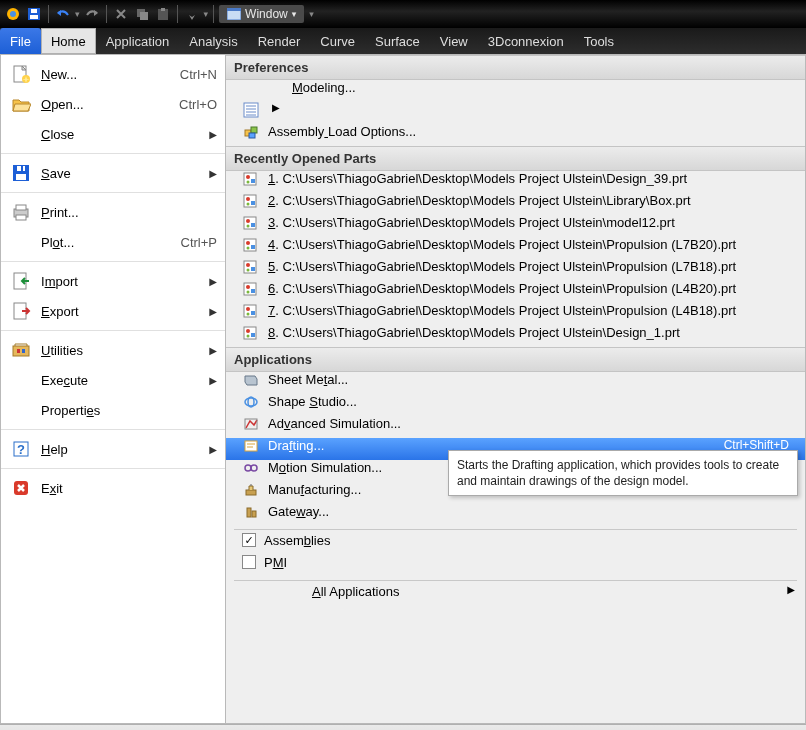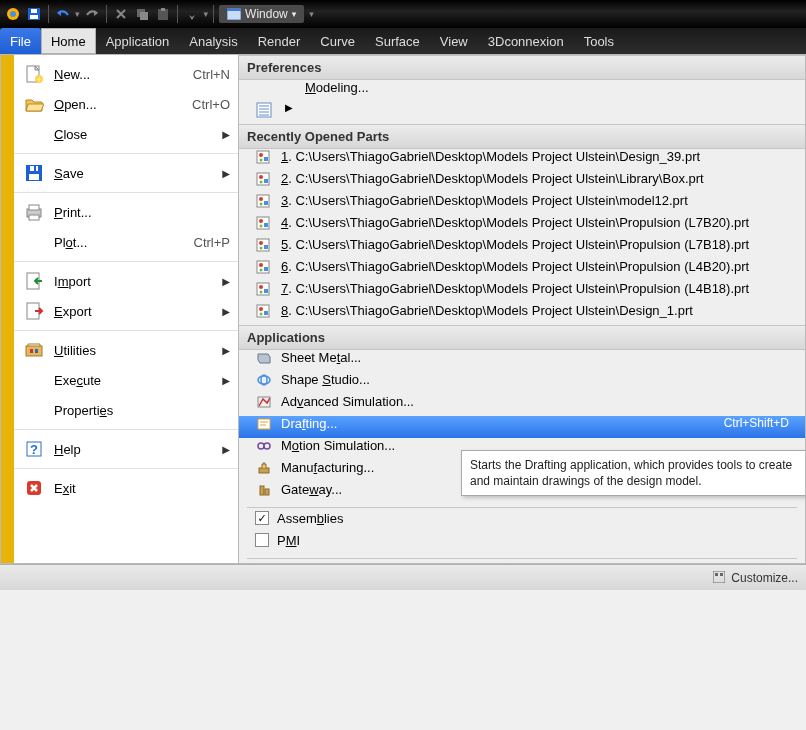--- a/index.html
+++ b/index.html
@@ -44,24 +44,23 @@
     color: #fff;
     border-top-left-radius:3px; border-top-right-radius:3px;
   }
   .tab.hover-state {
     background: #e6e6e6;
     color:#000;
     box-shadow:inset 0 0 0 1px #b0b0b0;
   }
   .content-area {
     display:flex;
-    height: 510px;
-    background:#eab308;
+    height: 670px;
+    background:#c4b5fd;
     border:1px solid #b9b9b9;
-    padding-left:13px;
   }
   .left-panel {
     width: 225px;
     background:#fff;
     border-right:1px solid #b9b9b9;
   }
   .menu-group {
     border-top:1px solid #e0e0e0;
     padding:4px 0;
   }
@@ -361,20 +360,30 @@
           <svg width="16" height="16">
             <rect x="1" y="1" width="14" height="14" fill="#fff" stroke="#6a8cc9"></rect>
             <line x1="3" y1="4" x2="13" y2="4" stroke="#6a8cc9"></line>
             <line x1="3" y1="7" x2="13" y2="7" stroke="#6a8cc9"></line>
             <line x1="3" y1="10" x2="13" y2="10" stroke="#6a8cc9"></line>
             <line x1="3" y1="13" x2="13" y2="13" stroke="#6a8cc9"></line>
           </svg>
         </span>
         <span class="arrow-r">▶</span>
       </div>
+      <div class="list-item">
+        <span class="licon">
+          <svg width="16" height="16">
+            <rect x="2" y="6" width="6" height="6" fill="#f7c34b" stroke="#a37a2a"></rect>
+            <rect x="8" y="3" width="6" height="6" fill="#8bc34a" stroke="#4a7a2a"></rect>
+            <rect x="6" y="9" width="6" height="5" fill="#5aa2ff" stroke="#2a5aa3"></rect>
+          </svg>
+        </span>
+        <span class="llabel">Assembly<u class="mn"> </u>Load Options...</span>
+      </div>
       <div class="section-header">Recently Opened Parts</div>
       <div class="list-item">
         <span class="licon">
           <svg width="16" height="14">
             <rect x="1" y="1" width="12" height="12" fill="#fff" stroke="#888"></rect>
             <circle cx="5" cy="5" r="2" fill="#d93a2b"></circle>
             <rect x="8" y="7" width="4" height="4" fill="#4a90e2"></rect>
             <circle cx="5" cy="10" r="1.5" fill="#7ab83a"></circle>
           </svg>
         </span>

